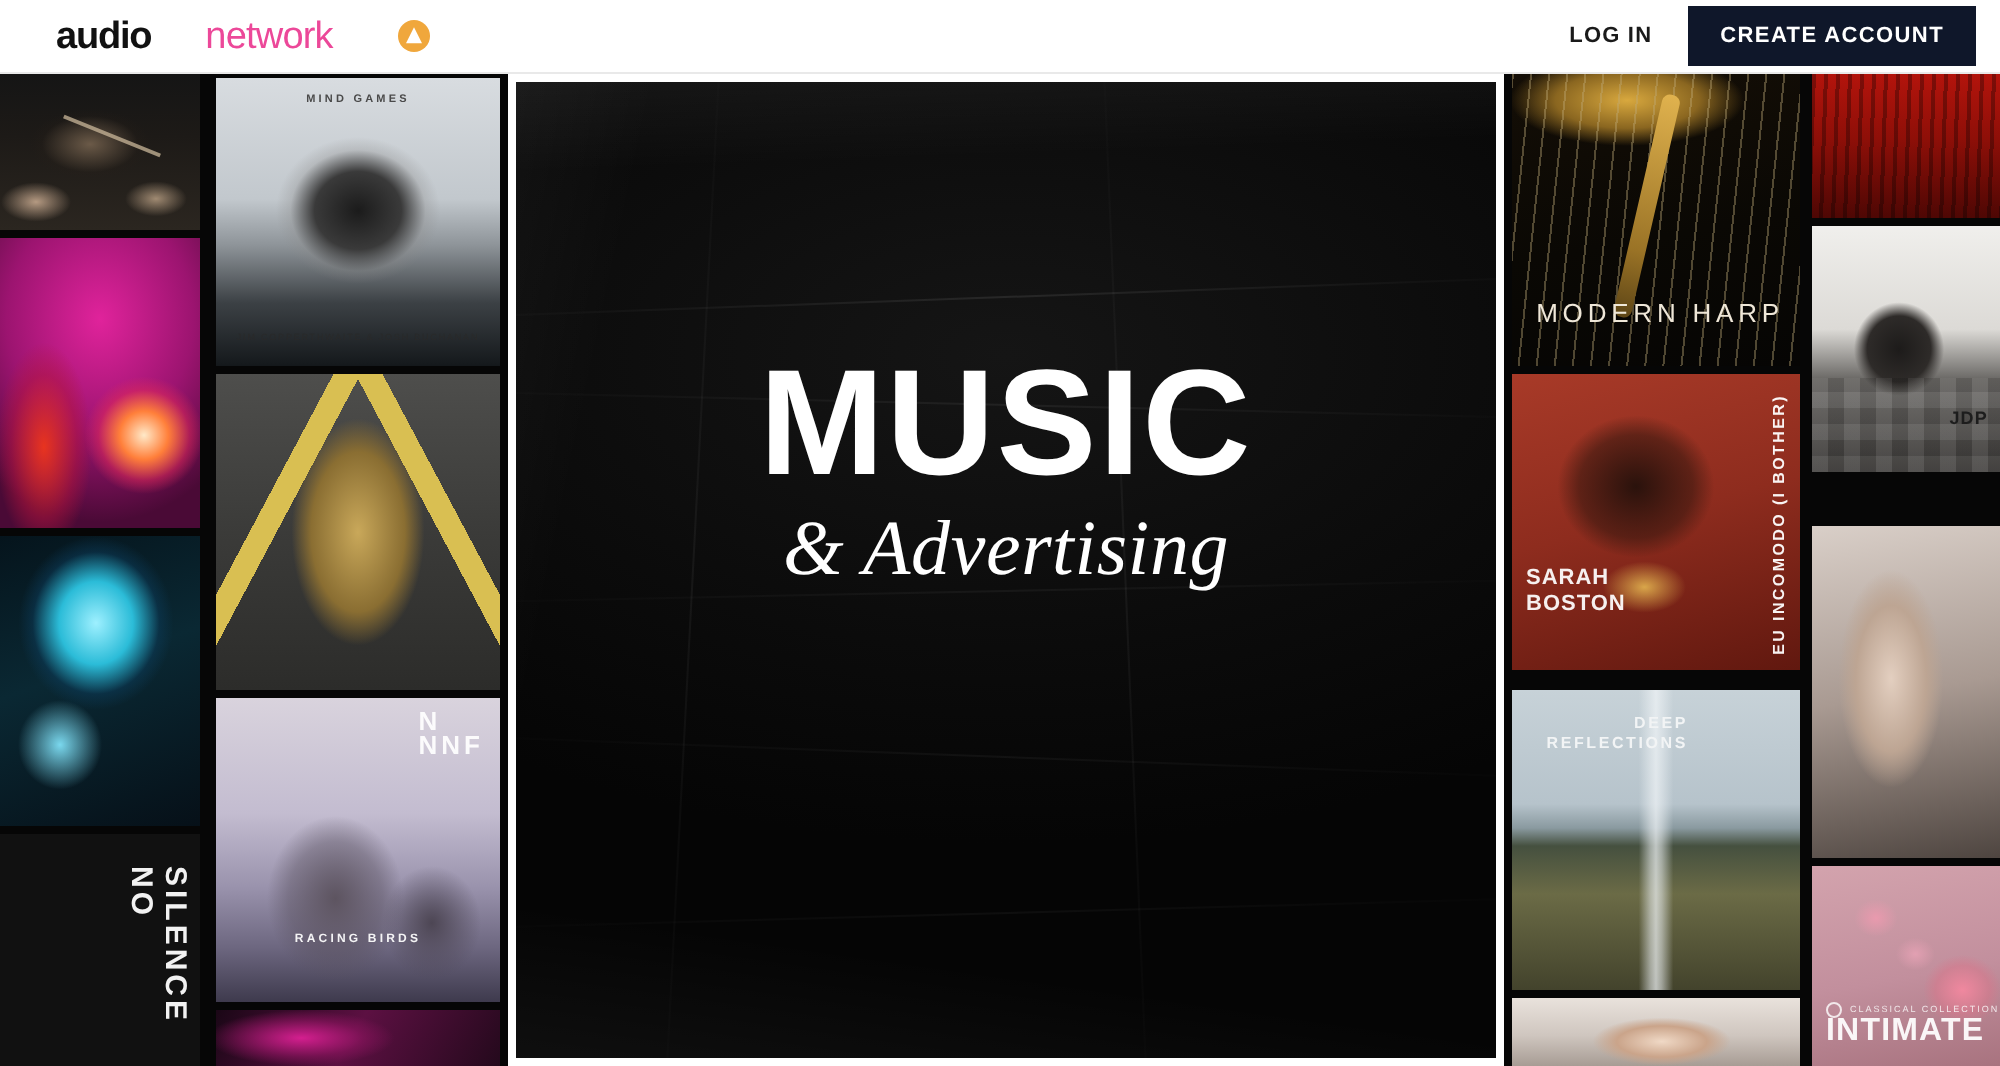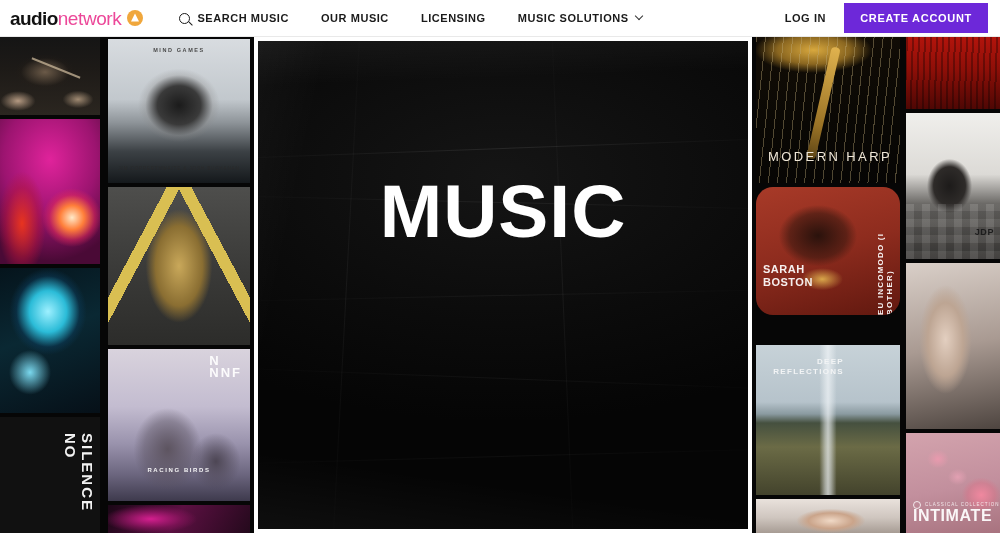--- a/index.html
+++ b/index.html
@@ -30,23 +30,24 @@
     background: #ffffff;
     display: flex;
     align-items: center;
     z-index: 50;
     border-bottom: 1px solid #e9e9e9;
   }
 
   #logo {
     display: flex;
     align-items: center;
-    margin-left: 10px;
+    margin-left: 28px;
     cursor: pointer;
     white-space: nowrap;
+    gap: 27px;
   }
   .logo-audio {
     font-size: 19px;
     font-weight: bold;
     letter-spacing: -0.6px;
     color: #111;
     line-height: 1;
   }
   .logo-network {
     font-size: 19px;
@@ -125,21 +126,21 @@
   #login-link {
     font-size: 11px;
     font-weight: bold;
     letter-spacing: 0.6px;
     color: #1a1a1a;
     cursor: pointer;
     margin-right: 18px;
     white-space: nowrap;
   }
   #create-account-btn {
-    background: #6d28d9;
+    background: #0f172a;
     color: #fff;
     font-size: 11px;
     font-weight: bold;
     letter-spacing: 0.7px;
     padding: 9px 16px;
     border: none;
     cursor: pointer;
     font-family: "Liberation Sans", sans-serif;
     white-space: nowrap;
   }
@@ -480,37 +481,37 @@
     <div class="tile" style="left:108px; top:468px; width:142px; height:28px;">
       <div class="art-purple"></div>
     </div>
 
     <div class="tile" style="left:756px; top:0px; width:144px; height:146px;">
       <div class="art-harp"></div>
       <div class="tile-label" style="right:8px; bottom:18px; text-align:right; font-size:13px; letter-spacing:2.4px; font-weight:normal; color:#efe7d8; line-height:17px;">
         <span>MODERN HARP</span>
       </div>
     </div>
-    <div class="tile" style="left:756px; top:150px; width:144px; height:128px;border-radius:17px;">
+    <div class="tile" style="left:756px; top:150px; width:144px; height:148px;">
       <div class="art-red-portrait"></div>
       <div class="tile-label" style="left:7px; bottom:26px; font-size:11px; letter-spacing:0.5px; line-height:13px; width:60px;">SARAH BOSTON</div>
       <div class="vert-label" style="right:6px; top:10px; font-size:8px; letter-spacing:1.2px; transform:rotate(180deg);">EU INCOMODO (I BOTHER)</div>
     </div>
     <div class="tile" style="left:756px; top:308px; width:144px; height:150px;">
       <div class="art-landscape"></div>
       <div class="tile-label" style="left:8px; top:12px; font-size:8px; letter-spacing:1.3px; width:80px; line-height:10px; color:#f2f4f5;text-align:right;">DEEP REFLECTIONS</div>
     </div>
     <div class="tile" style="left:756px; top:462px; width:144px; height:34px;">
       <div class="art-face"></div>
     </div>
 
     <div class="tile" style="left:906px; top:0px; width:94px; height:72px;">
       <div class="art-redabstract"></div>
     </div>
-    <div class="tile" style="left:906px; top:76px; width:94px; height:146px;">
+    <div class="tile" style="left:906px; top:76px; width:94px; height:123px;">
       <div class="art-jdp"></div>
       <div class="tile-label" style="right:6px; bottom:22px; font-size:9px; letter-spacing:0.6px; color:#1d1d1d;">JDP</div>
     </div>
     <div class="tile" style="left:906px; top:226px; width:94px; height:166px;">
       <div class="art-soft"></div>
     </div>
     <div class="tile" style="left:906px; top:396px; width:94px; height:100px;">
       <div class="art-pink"></div>
       <div class="intimate-badge">
         <span class="ring"></span>
@@ -525,47 +526,32 @@
       <div class="fold f1"></div>
       <div class="fold f2"></div>
       <div class="fold f3"></div>
       <div class="fold f4"></div>
       <div class="fold f5"></div>
       <div class="fold-w fw1"></div>
       <div class="fold-w fw2"></div>
 
       <div id="hero-content">
         <div id="hero-title">MUSIC</div>
+        <div id="hero-sub-2">&amp; Advertising</div>
       </div>
     </div>
   </div>
 
   <div id="header">
     <div id="logo">
       <span class="logo-audio">audio</span>
       <span class="logo-network">network</span>
       <span class="logo-mark"></span>
     </div>
 
-    <nav id="main-nav">
-      <div class="nav-item">
-        <span class="search-glyph"></span>
-        <span>SEARCH MUSIC</span>
-      </div>
-      <div class="nav-item">
-        <span>OUR MUSIC</span>
-      </div>
-      <div class="nav-item">
-        <span>LICENSING</span>
-      </div>
-      <div class="nav-item">
-        <span>MUSIC SOLUTIONS</span>
-        <span class="caret"></span>
-      </div>
-    </nav>
 
     <div id="header-right">
       <span id="login-link">LOG IN</span>
       <button id="create-account-btn">CREATE ACCOUNT</button>
     </div>
   </div>
 
 </div>
 
 </body></html>

